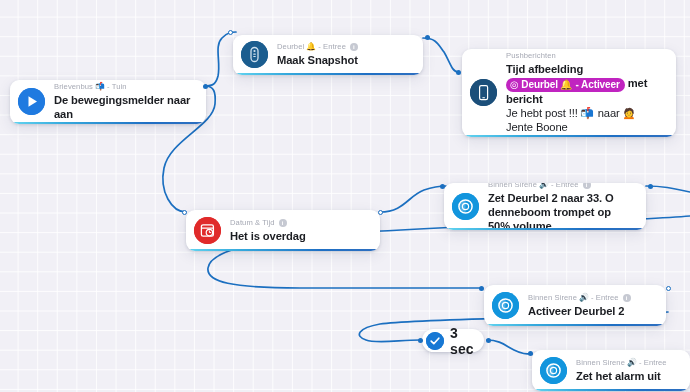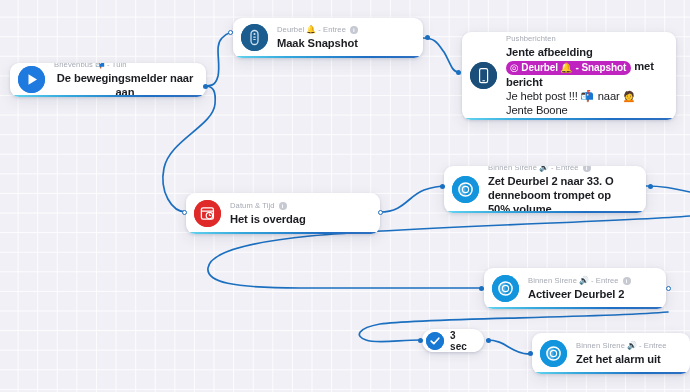--- a/index.html
+++ b/index.html
@@ -22,20 +22,21 @@
 
   .card{
     position:absolute;
     background:#fff;
     border-radius:9px;
     box-shadow:0 1px 3px rgba(40,50,90,.16),0 4px 14px rgba(40,50,90,.10);
     display:flex;align-items:center;
     padding:7px 10px 8px 8px;
     box-sizing:border-box;
     overflow:hidden;
+    margin-top:17px;
   }
   .card::after{
     content:"";position:absolute;left:0;right:0;bottom:0;height:2px;
     background:linear-gradient(to right,#63d5f0 0%,#35a9dd 28%,#1f6fc4 70%,#2f6fc0 100%);
   }
   .ic{
     width:27px;height:27px;border-radius:50%;
     flex:0 0 27px;margin-right:9px;
     display:flex;align-items:center;justify-content:center;
     position:relative;
@@ -69,21 +70,21 @@
   .delay{
     position:absolute;background:#fff;border-radius:13px;
     box-shadow:0 1px 3px rgba(40,50,90,.18),0 3px 10px rgba(40,50,90,.10);
     display:flex;align-items:center;padding:3px 11px 3px 4px;
     box-sizing:border-box;
   }
   .delay .chk{
     width:18px;height:18px;border-radius:50%;background:#1778d4;
     display:flex;align-items:center;justify-content:center;margin-right:6px;flex:0 0 18px;
   }
-  .delay .dt{font-size:10px;font-weight:bold;color:#1b1d22;letter-spacing:.1px;}
+  .delay .dt{font-size:14px;font-weight:bold;color:#1b1d22;letter-spacing:.1px;}
 
   
   .port{
     position:absolute;width:5px;height:5px;border-radius:50%;
     background:#1b6fc0;
   }
   .port.ring{background:#fff;border:1.6px solid #1b6fc0;width:3px;height:3px;}
 </style>
 </head>
 <body>
@@ -104,21 +105,21 @@
     <path d="M646,186 C662,186 672,188 690,192"></path>
 
     <path d="M690,216 C620,222 420,226 310,236 C250,242 210,252 208,268 C206,282 232,288 300,288 C360,288 420,288 480,288"></path>
 
     <path d="M668,312 C600,318 420,318 380,324 C358,328 354,336 366,340 C376,344 400,340 420,340"></path>
 
     <path d="M487,340 C500,340 506,346 514,350 C522,354 526,354 532,354"></path>
   </g>
 </svg>
 
-<div class="card" style="left:10px;top:63px;width:196px;height:34px;text-align:center;">
+<div class="card" style="left:10px;top:63px;width:196px;height:44px;">
   <div class="ic" style="background:#1f7ae0;">
     <svg width="27" height="27" viewBox="0 0 27 27">
         <circle cx="13.5" cy="13.5" r="13.5" fill="#1f7ae0"></circle>
         <path d="M10.5 8.2 L19 13.5 L10.5 18.8 Z" fill="#fff"></path>
       </svg>
   </div>
   <div class="body">
     <div class="meta">
       <span>Brievenbus</span>
       <span class="em">📬</span>
@@ -160,22 +161,22 @@
         <circle cx="13.5" cy="13.5" r="13.5" fill="#1b4f7a"></circle>
         <rect x="9.6" y="6.6" width="8" height="14" rx="1.6" fill="none" stroke="#fff" stroke-width="1.2"></rect>
         <rect x="12.3" y="18.2" width="2.7" height="1" rx=".5" fill="#fff"></rect>
       </svg>
   </div>
   <div class="body">
     <div class="meta">
       <span>Pushberichten</span>
     </div>
     <div class="title rich" style="font-weight:normal;">
-      <span style="font-weight:bold;">Jente afbeelding</span><br>
-      <span class="pill">◎ Deurbel 🔔 - Snapshot</span>
+      <span style="font-weight:bold;">Tijd afbeelding</span><br>
+      <span class="pill">◎ Deurbel 🔔 - Activeer</span>
       <span style="font-weight:bold;">met bericht</span><br>
       <span style="font-weight:normal;">Je hebt post !!! 📬 naar 🙍 Jente Boone</span>
     </div>
   </div>
 </div>
 <div class="port" style="left:456px;top:70px;"></div>
 
 <div class="card" style="left:186px;top:193px;width:194px;height:41px;">
   <div class="ic" style="background:#e02a2a;">
     <svg width="27" height="27" viewBox="0 0 27 27">

